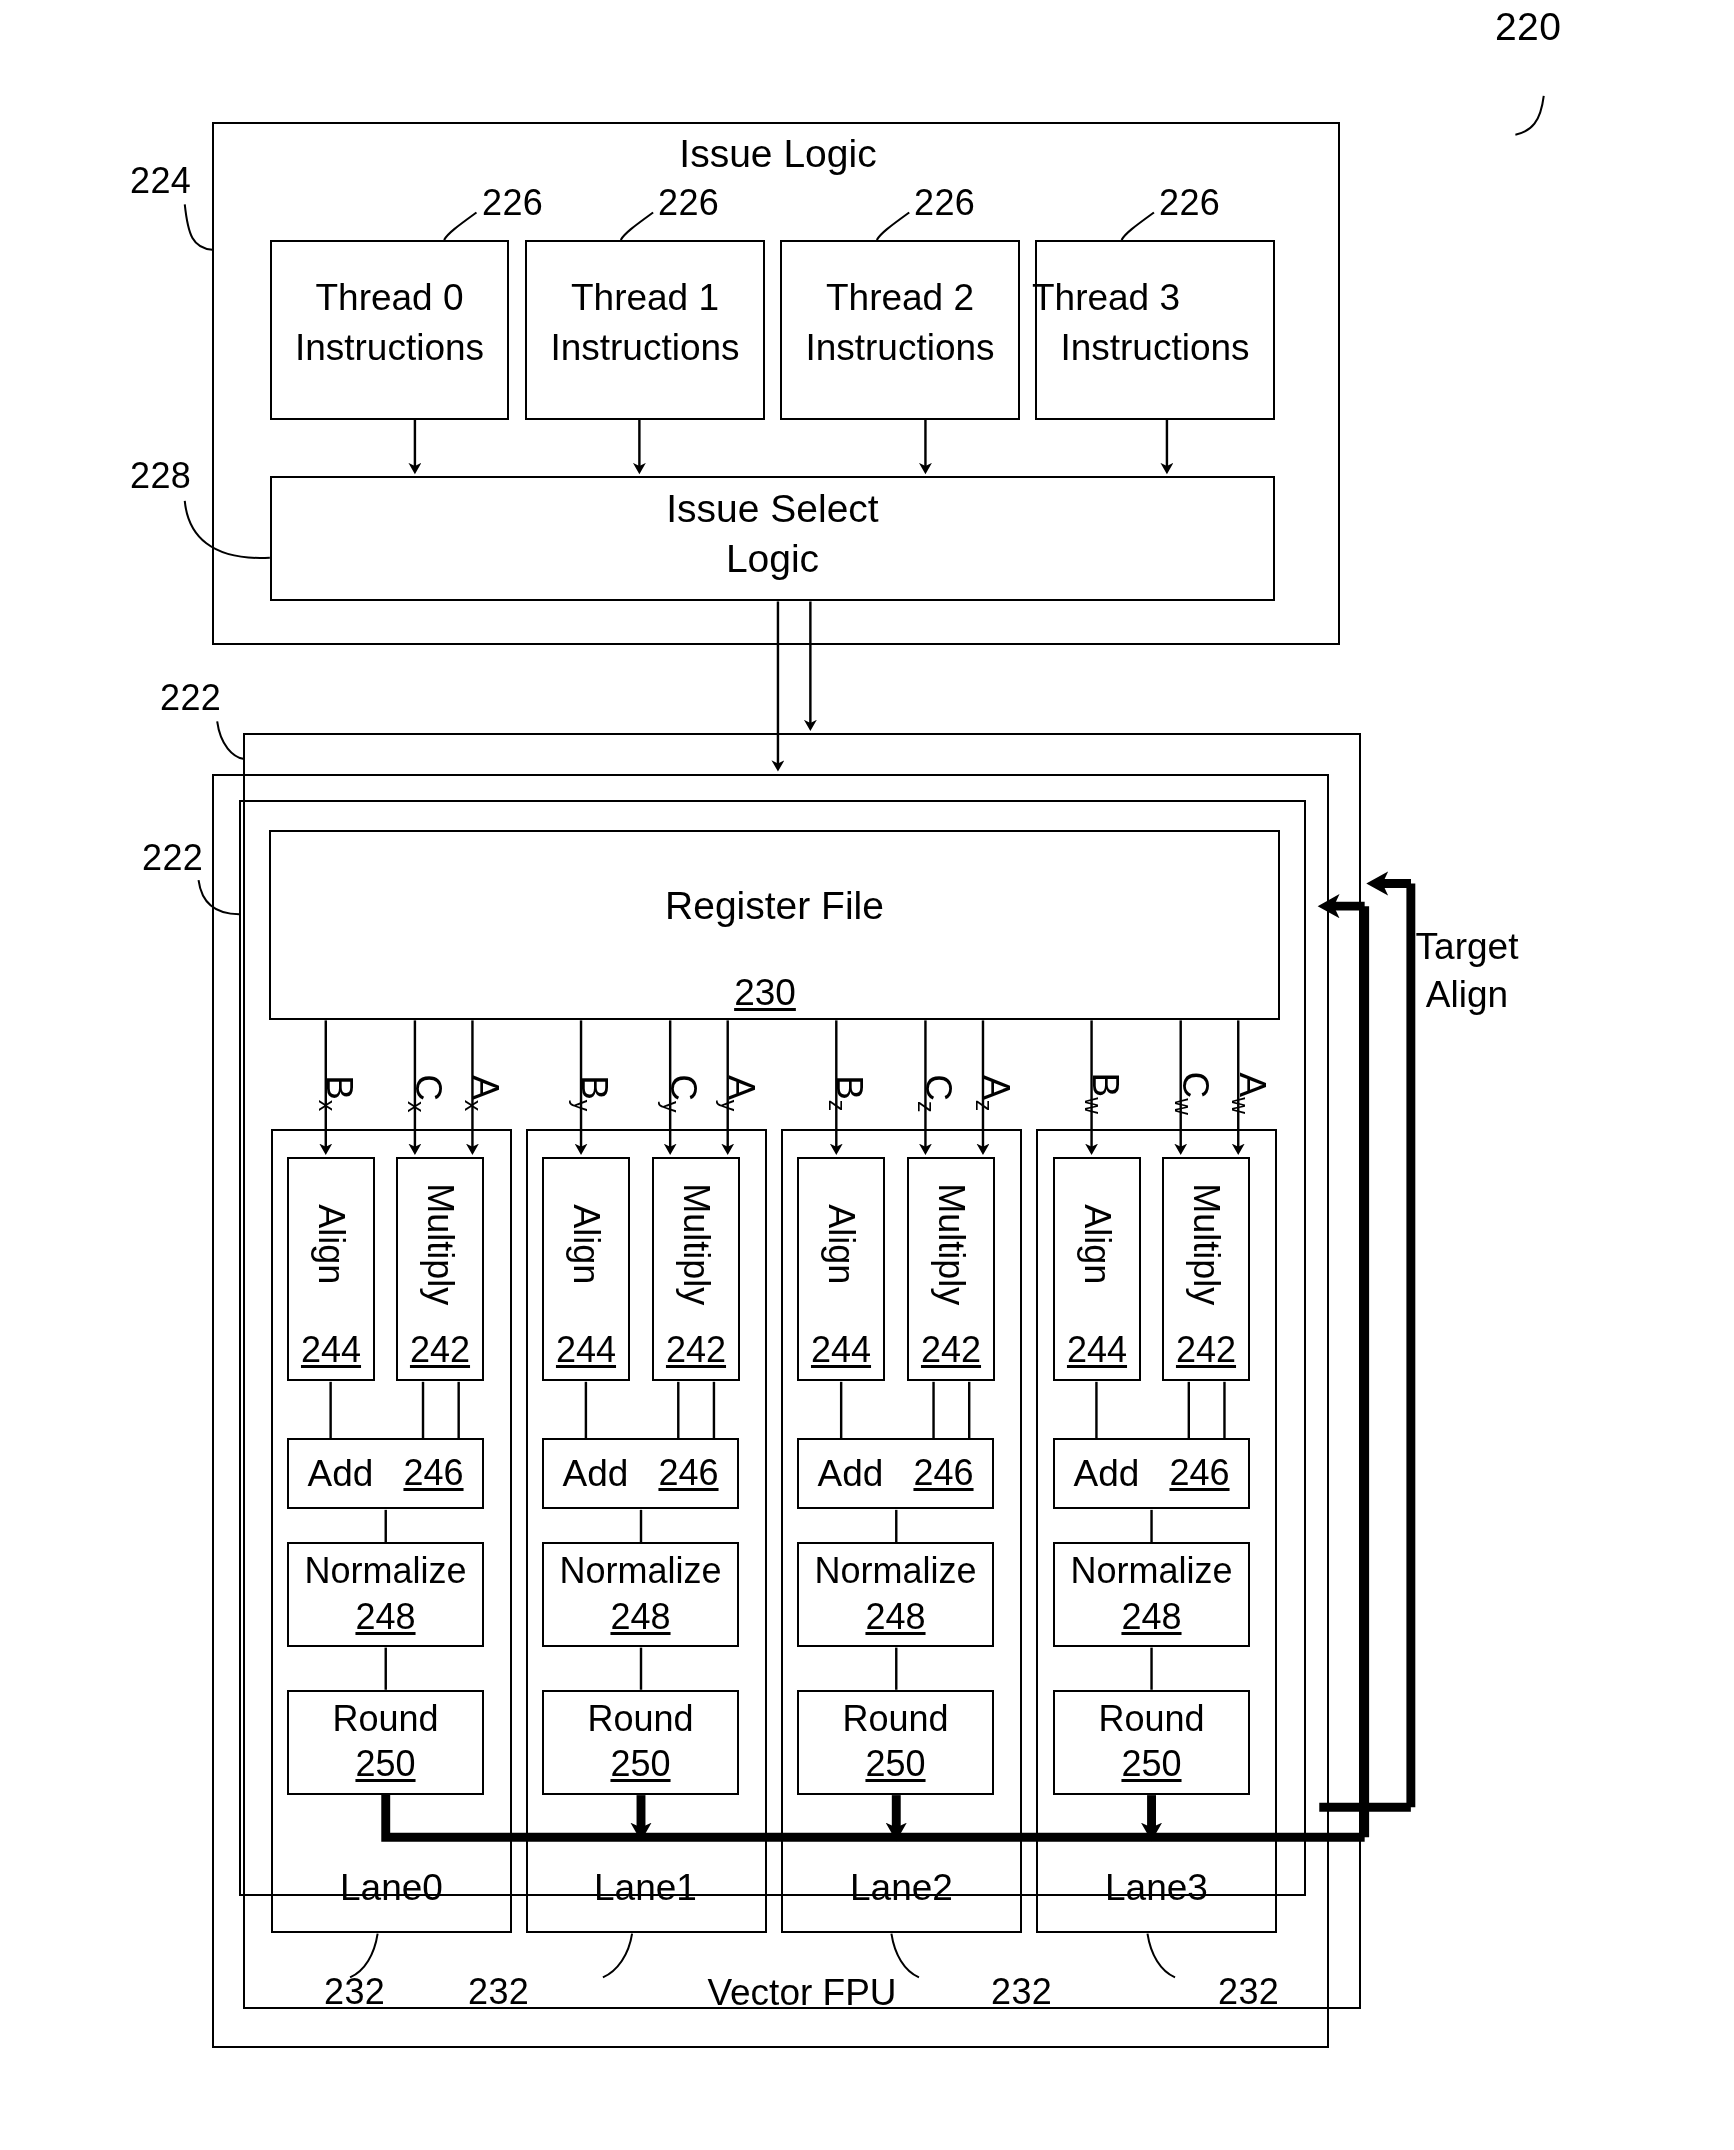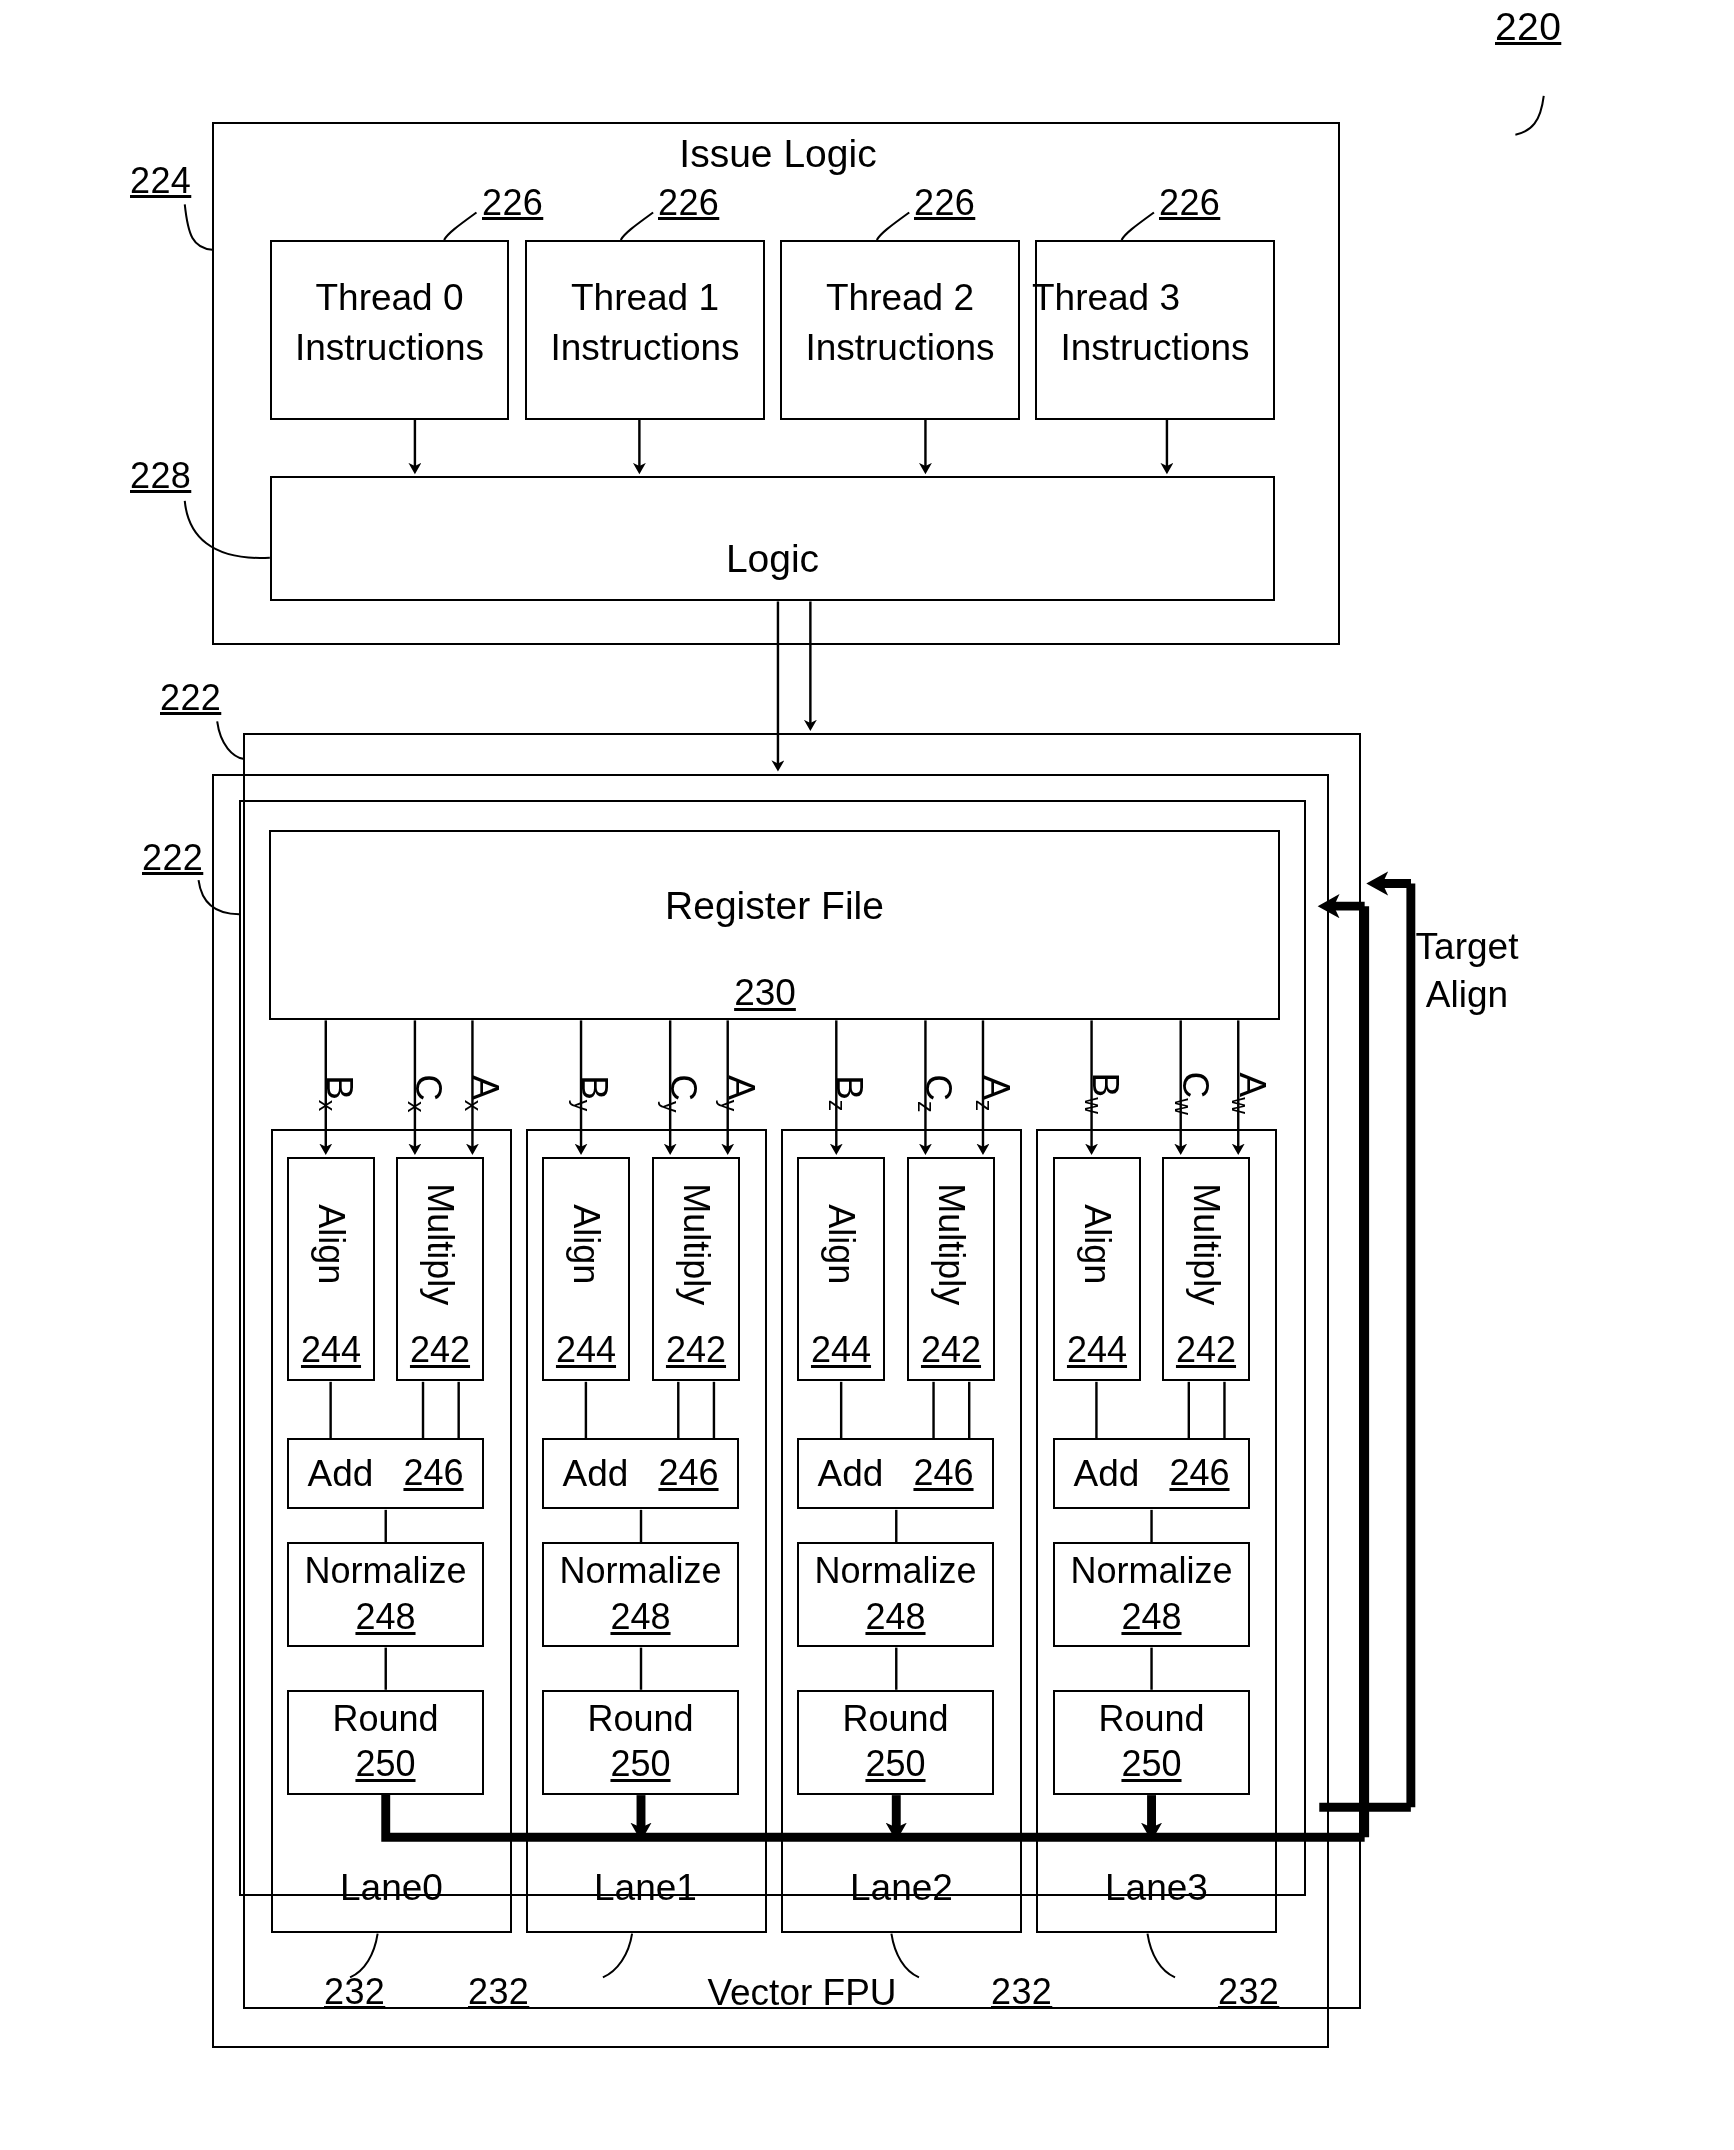--- a/index.html
+++ b/index.html
@@ -1,20 +1,20 @@
 <!DOCTYPE html>
 <html style="font-size:13px"><head>
 <meta charset="utf-8">
 <style>
   html,body{margin:0;padding:0;background:#ffffff;}
   body{width:1735px;height:2151px;position:relative;overflow:hidden;
        font-family:"Liberation Sans","DejaVu Sans",sans-serif;color:#000;}
   #stage{position:absolute;left:0;top:0;width:1735px;height:2151px;}
   .box{position:absolute;border:2.4px solid #000;background:transparent;box-sizing:border-box;}
-  .lbl{position:absolute;white-space:nowrap;text-decoration:underline;}
+  .lbl{position:absolute;white-space:nowrap;}
   .ctr{position:absolute;display:flex;align-items:center;justify-content:center;
        text-align:center;line-height:1.18;}
   .refnum{font-size:36px;letter-spacing:0.4px;}
   .u{text-decoration:underline;text-underline-offset:3.2px;text-decoration-thickness:3.2px;}
   .rot{transform:rotate(90deg);transform-origin:center center;}
   svg.ov{position:absolute;left:0;top:0;width:1735px;height:2151px;pointer-events:none;}
   .sub{font-size:23px;vertical-align:sub;}
 </style>
 </head>
 <body>
@@ -42,20 +42,21 @@
 
   <div class="box" style="left:780px;top:240px;width:240px;height:180px;"></div>
   <div class="ctr" style="left:780px;top:276px;width:240px;height:44px;font-size:37px;">Thread 2</div>
   <div class="ctr" style="left:780px;top:326px;width:240px;height:44px;font-size:37px;">Instructions</div>
 
   <div class="box" style="left:1035px;top:240px;width:240px;height:180px;"></div>
   <div class="ctr" style="left:986px;top:276px;width:240px;height:44px;font-size:37px;">Thread 3</div>
   <div class="ctr" style="left:1035px;top:326px;width:240px;height:44px;font-size:37px;">Instructions</div>
 
   <div class="box" style="left:270px;top:476px;width:1005px;height:125px;"></div>
+  <div class="ctr" style="left:270px;top:486px;width:1005px;height:45px;font-size:39px;">Issue Select</div>
   <div class="ctr" style="left:270px;top:536px;width:1005px;height:45px;font-size:39px;">Logic</div>
   <div class="lbl refnum" style="left:130px;top:455px;">228</div>
 
   <div class="box" style="left:243px;top:733px;width:1118px;height:1276px;"></div>
   <div class="lbl refnum" style="left:160px;top:677px;">222</div>
 
   <div class="box" style="left:212px;top:774px;width:1117px;height:1274px;"></div>
   <div class="lbl refnum" style="left:142px;top:837px;">222</div>
   <div class="ctr" style="left:632px;top:1968px;width:340px;height:49px;font-size:37px;">Vector FPU</div>
 

